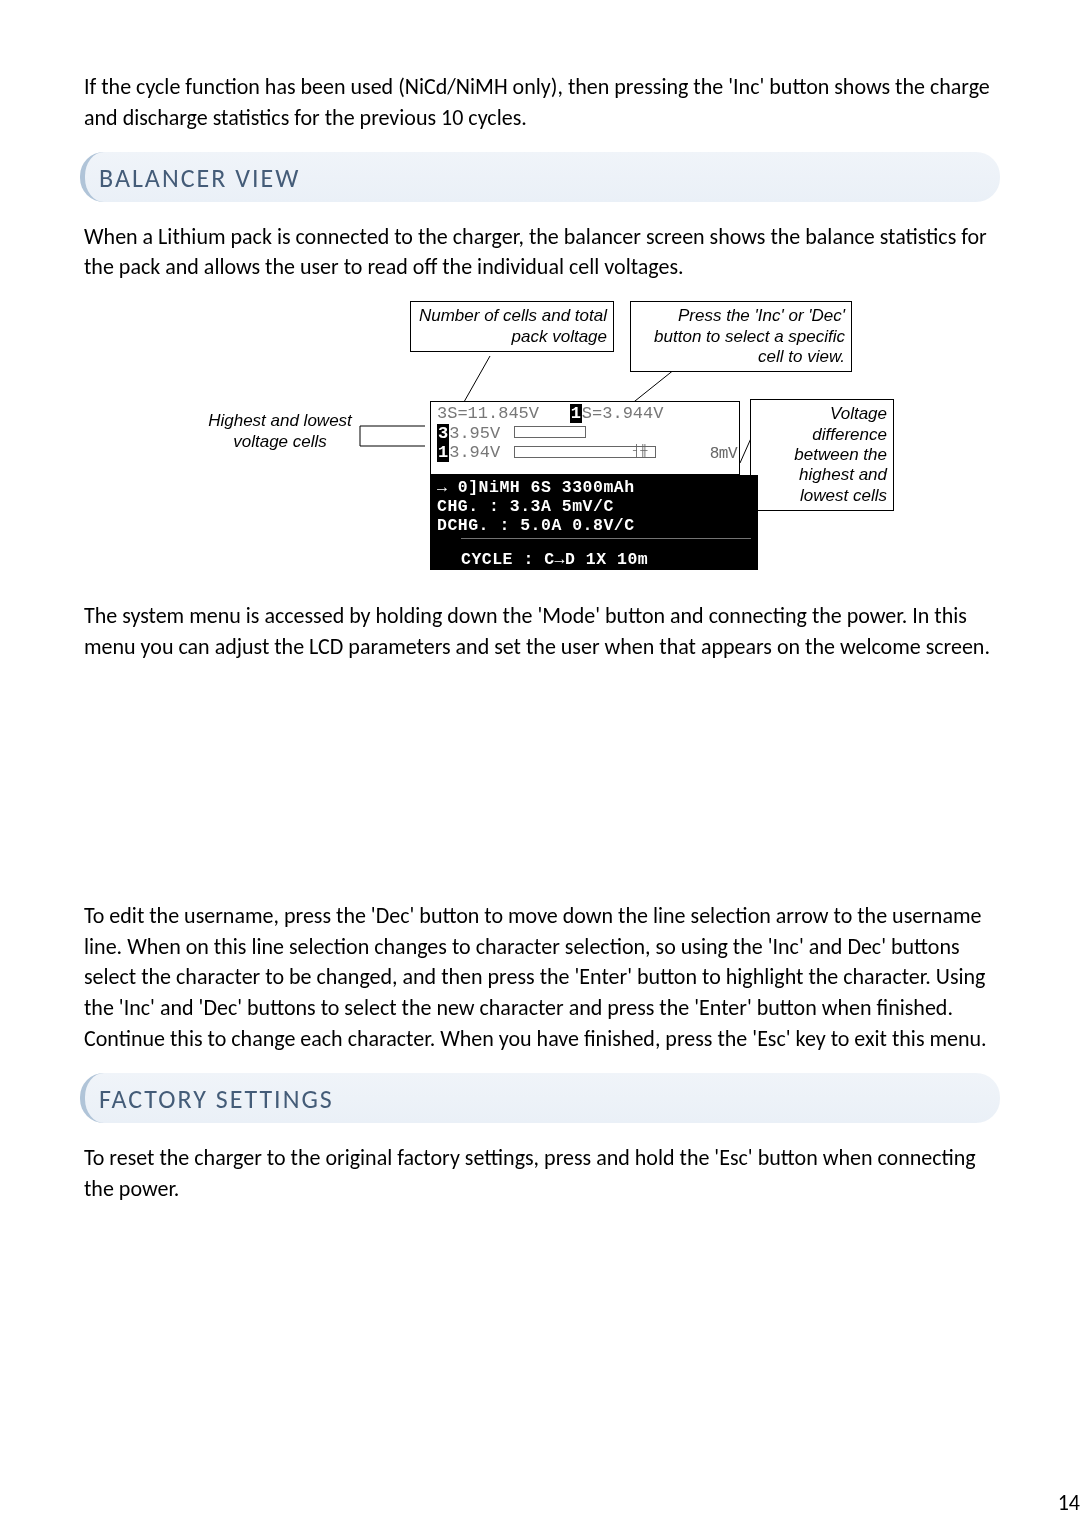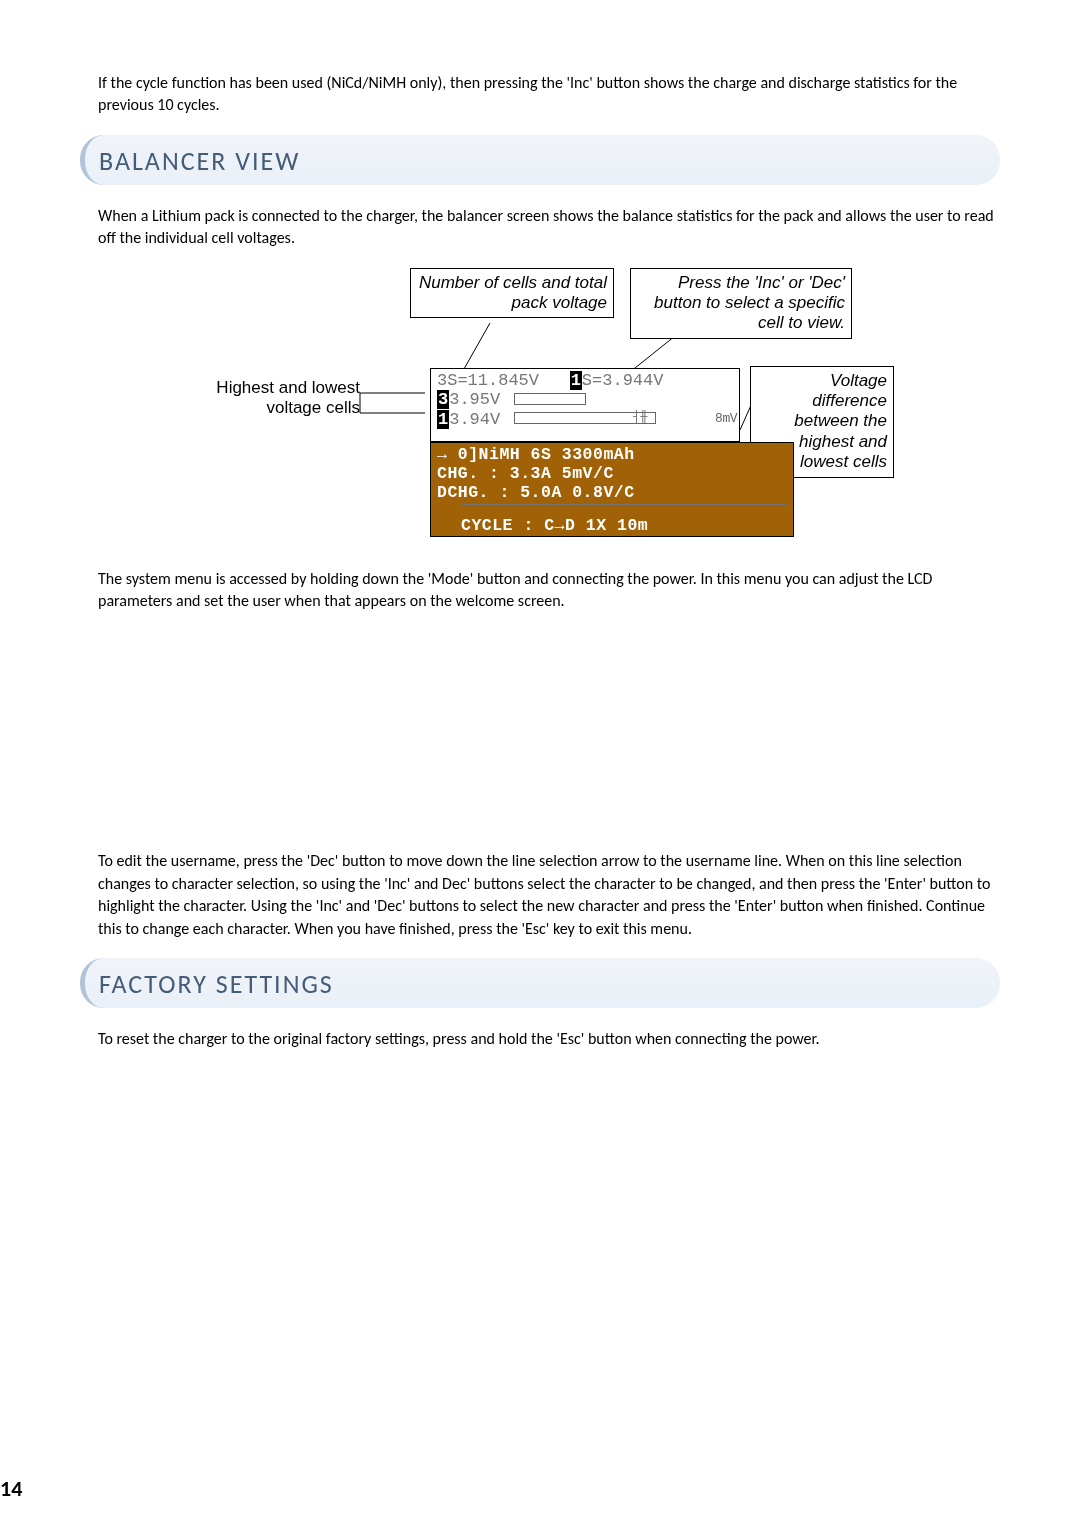--- a/index.html
+++ b/index.html
@@ -6,23 +6,23 @@
   .page{
     width:1080px;
     height:1532px;
     position:relative;
     box-sizing:border-box;
     padding:72px 80px 0 80px;
     font-family:Calibri,"Segoe UI",Arial,sans-serif;
     color:#000;
   }
   .body-text{
-    font-size:16px;
+    font-size:22px;
     line-height:1.4;
-    margin:0 0 18px 18px;
+    margin:0 0 18px 4px;
   }
   .section-heading{
     background:linear-gradient(to bottom,#f0f4f9,#eaf0f7);
     border-left:5px solid #b0c4d8;
     color:#445c78;
     font-size:26px;
     letter-spacing:2px;
     font-weight:500;
     padding:10px 14px 8px 14px;
     margin:18px 0 20px 0;
@@ -41,70 +41,70 @@
     font-style:italic;
     font-family:Arial,sans-serif;
     font-size:17px;
     line-height:1.2;
     text-align:right;
     background:#fff;
     padding:4px 6px;
   }
   .callout-plain{
     position:absolute;
+    font-style:italic;
     font-family:Arial,sans-serif;
     font-size:17px;
     line-height:1.2;
-    text-align:right;
+    text-align:center;
   }
   .lcd{
     position:absolute;
     border:1.5px solid #000;
     font-family:"Courier New",monospace;
     font-size:17px;
     line-height:1.15;
     background:#fff;
     box-sizing:border-box;
   }
   .lcd-top{
     left:230px; top:100px; width:310px; height:74px;
     background:#fff;
     padding:2px 2px 2px 6px;
     color:#777;
   }
   .lcd-bottom{
-    left:230px; top:174px; width:364px; height:95px;
-    background:#a16207;
+    left:230px; top:174px; width:328px; height:95px;
+    background:#000000;
     color:#fff;
     padding:3px 6px 3px 6px;
     font-weight:bold;
     font-size:16.5px;
     letter-spacing:0.5px;
   }
   .lcd-top .inv{
     background:#000;color:#fff;font-weight:bold;padding:0 1px;
   }
   .barfill{
     display:inline-block;vertical-align:middle;
     border:1px solid #666;height:10px;margin-left:4px;
     position:relative;top:-1px;
   }
   .bar-narrow{width:70px;}
   .bar-wide{width:140px;}
   .bar-seg{position:absolute;right:8px;top:-2px;font-size:12px;color:#666;}
   .lcd-top .row{white-space:nowrap;}
-  .tiny{font-size:13px;color:#666;margin-left:2px;letter-spacing:-0.5px;}
+  .tiny{font-size:16px;color:#666;margin-left:2px;letter-spacing:-0.5px;}
   svg.lines{position:absolute;left:0;top:0;width:100%;height:100%;pointer-events:none;}
   .page-number{
     position:absolute;
-    bottom:30px;
+    bottom:16px;
     left:0;right:0;
-    text-align:left;
+    text-align:right;
     font-size:22px;
-    font-weight:bold;
   }
 </style>
 </head>
 <body>
 
 <div class="page">
 
   <p class="body-text">If the cycle function has been used (NiCd/NiMH only), then pressing the 'Inc' button shows the charge and discharge statistics for the previous 10 cycles.</p>
 
   <h2 class="section-heading">BALANCER VIEW</h2>

